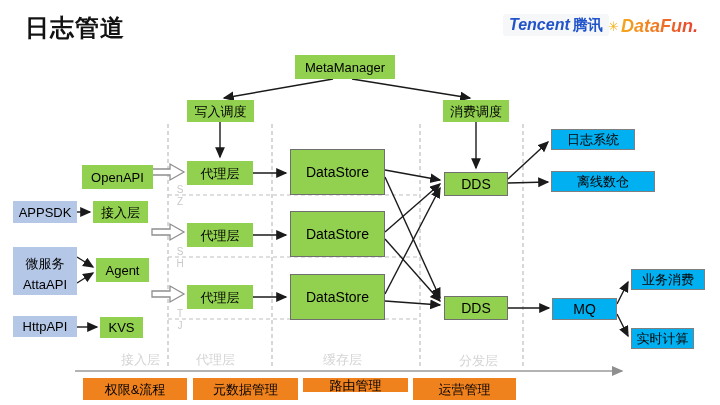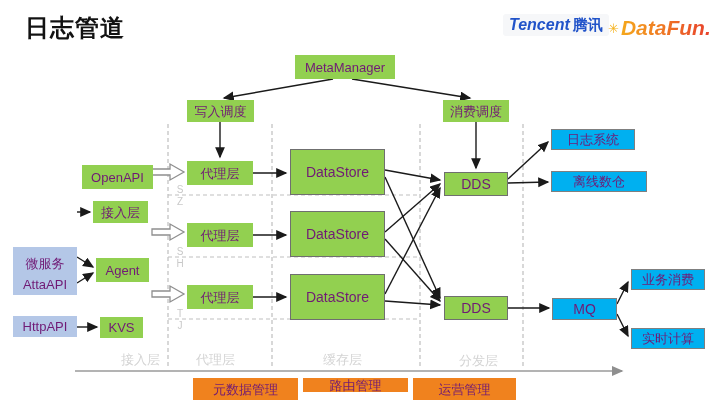--- a/index.html
+++ b/index.html
@@ -7,26 +7,26 @@
           font-family:"Liberation Sans","DejaVu Sans",sans-serif;}
   .abs{position:absolute;box-sizing:border-box;}
   #title{left:25px;top:12px;font-size:24px;font-weight:bold;color:#121212;letter-spacing:1px;}
   
   #tencent-logo{left:503px;top:14px;height:22px;background:#f6f7f9;padding:2px 6px;border-radius:3px;
                 display:flex;align-items:center;gap:3px;}
   #tencent-en{color:#2153c9;font-size:16px;font-weight:bold;font-style:italic;}
   #tencent-cn{color:#2153c9;font-size:15px;font-weight:bold;}
   #datafun-logo{left:608px;top:16px;display:flex;align-items:center;gap:2px;}
   #datafun-star{color:#f5b21c;font-size:13px;}
-  #datafun-text{font-size:21px;font-weight:bold;font-style:italic;
+  #datafun-text{font-size:18px;font-weight:bold;font-style:italic;
                 background:linear-gradient(90deg,#f5a81c,#e8402d);
                 -webkit-background-clip:text;background-clip:text;color:transparent;}
   
   .node{display:flex;align-items:center;justify-content:center;text-align:right;
-        color:#701a75;font-size:13px;line-height:1;}
+        color:#000000;font-size:13px;line-height:1;}
   .green{background:#92D050;}
   .green-bordered{background:#92D050;border:1.5px solid #6f6f6f;}
   .blue{background:#B4C7E7;}
   .cyan{background:#00B0F0;border:1px solid #7f7f7f;}
   .orange{background:#F0821E;font-size:13px;}
   .big{font-size:14px;}
   
   .layer-label{color:#d4d4d4;font-size:13px;}
   .region{color:#c9c9c9;font-size:10px;line-height:12px;width:10px;word-break:break-all;text-align:center;}
   svg{position:absolute;left:0;top:0;}
@@ -98,48 +98,50 @@
   <div id="datafun-logo" class="abs">
     <span id="datafun-star">✳</span>
     <span id="datafun-text">DataFun.</span>
   </div>
 
   <div class="abs node green" style="left:295px;top:55px;width:100px;height:24px;">MetaManager</div>
   <div class="abs node green" style="left:187px;top:100px;width:67px;height:22px;">写入调度</div>
   <div class="abs node green" style="left:443px;top:100px;width:66px;height:22px;">消费调度</div>
 
   <div class="abs node green" style="left:82px;top:165px;width:71px;height:24px;">OpenAPI</div>
+  <div class="abs node blue" style="left:13px;top:201px;width:64px;height:22px;">APPSDK</div>
   <div class="abs node green" style="left:93px;top:201px;width:55px;height:22px;">接入层</div>
   <div class="abs node blue" style="left:13px;top:247px;width:64px;height:32px;">微服务</div>
   <div class="abs node blue" style="left:13px;top:273px;width:64px;height:22px;">AttaAPI</div>
   <div class="abs node green" style="left:96px;top:258px;width:53px;height:24px;">Agent</div>
   <div class="abs node blue" style="left:13px;top:316px;width:64px;height:21px;">HttpAPI</div>
   <div class="abs node green" style="left:100px;top:317px;width:43px;height:21px;">KVS</div>
 
   <div class="abs node green" style="left:187px;top:161px;width:66px;height:24px;">代理层</div>
   <div class="abs node green" style="left:187px;top:223px;width:66px;height:24px;">代理层</div>
   <div class="abs node green" style="left:187px;top:285px;width:66px;height:24px;">代理层</div>
   <div class="abs node green-bordered big" style="left:290px;top:149px;width:95px;height:46px;">DataStore</div>
   <div class="abs node green-bordered big" style="left:290px;top:211px;width:95px;height:46px;">DataStore</div>
   <div class="abs node green-bordered big" style="left:290px;top:274px;width:95px;height:46px;">DataStore</div>
   <div class="abs node green-bordered big" style="left:444px;top:172px;width:64px;height:24px;">DDS</div>
   <div class="abs node green-bordered big" style="left:444px;top:296px;width:64px;height:24px;">DDS</div>
 
   <div class="abs node cyan" style="left:551px;top:129px;width:84px;height:21px;">日志系统</div>
-  <div class="abs node cyan" style="left:551px;top:171px;width:96px;height:21px;font-family:Liberation Serif, serif;">离线数仓</div>
+  <div class="abs node cyan" style="left:551px;top:171px;width:104px;height:21px;font-family:Liberation Serif, serif;">离线数仓</div>
   <div class="abs node cyan big" style="left:552px;top:298px;width:65px;height:22px;">MQ</div>
   <div class="abs node cyan" style="left:631px;top:269px;width:74px;height:21px;">业务消费</div>
-  <div class="abs node cyan" style="left:631px;top:328px;width:74px;height:21px;">实时计算</div>
+  <div class="abs node cyan" style="left:631px;top:328px;width:63px;height:21px;">实时计算</div>
 
   <div class="abs region" style="left:175px;top:184px;">SZ</div>
   <div class="abs region" style="left:175px;top:246px;">SH</div>
   <div class="abs region" style="left:175px;top:308px;">TJ</div>
 
   <div class="abs layer-label" style="left:121px;top:351px;">接入层</div>
   <div class="abs layer-label" style="left:196px;top:351px;">代理层</div>
   <div class="abs layer-label" style="left:323px;top:351px;">缓存层</div>
   <div class="abs layer-label" style="left:459px;top:352px;">分发层</div>
 
+  <div class="abs node orange" style="left:83px;top:378px;width:104px;height:22px;">权限&amp;流程</div>
   <div class="abs node orange" style="left:193px;top:378px;width:105px;height:22px;">元数据管理</div>
   <div class="abs node orange" style="left:303px;top:378px;width:105px;height:14px;">路由管理</div>
   <div class="abs node orange" style="left:413px;top:378px;width:103px;height:22px;">运营管理</div>
 
 </div>
 
 </body></html>

